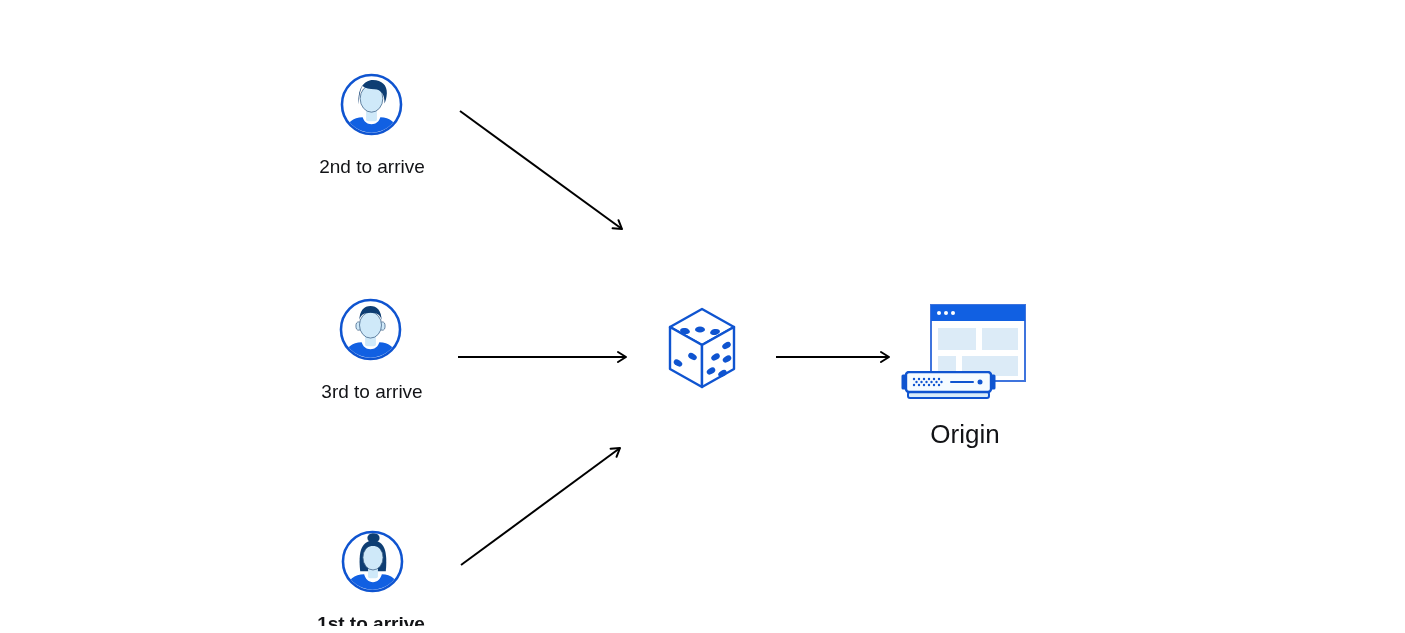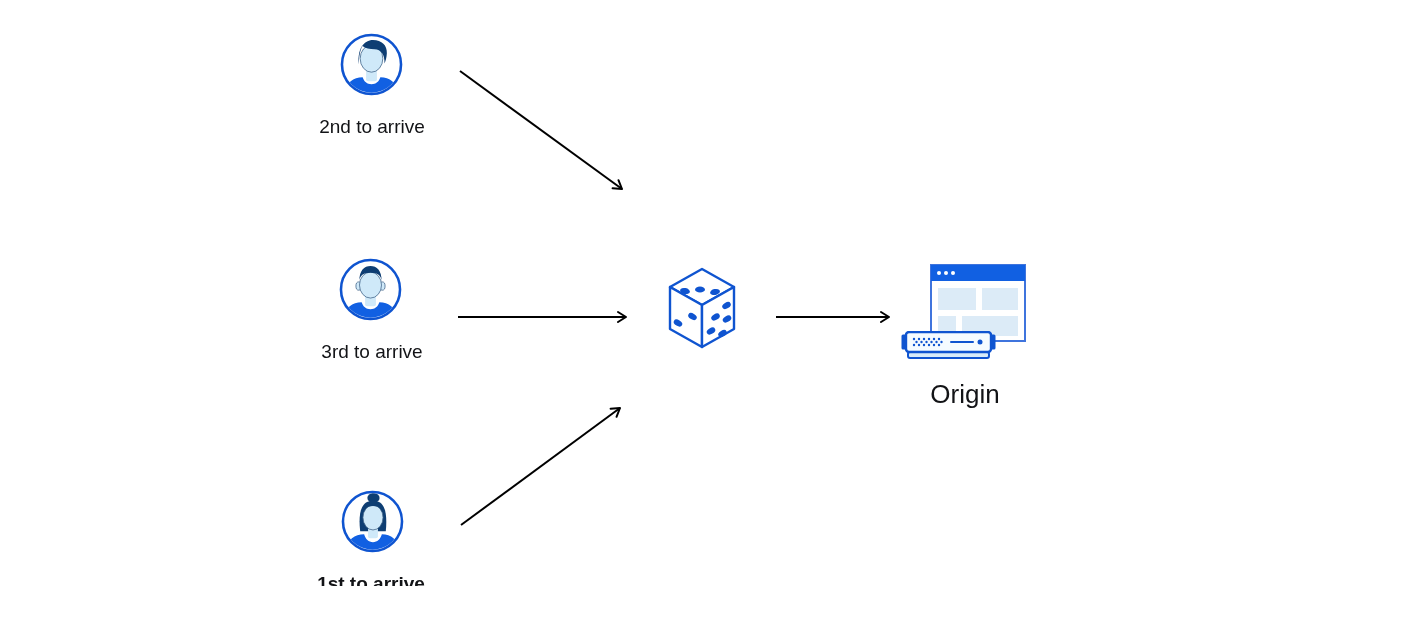--- a/index.html
+++ b/index.html
@@ -15,20 +15,21 @@
     --label-text:#121316;
     --bg:#ffffff;
   }
   html,body{margin:0;padding:0;background:var(--bg);}
   .canvas{
     position:relative;
     width:1405px;height:586px;
     background:var(--bg);
     overflow:hidden;
     font-family:"Liberation Sans", sans-serif;
+    margin-top:40px;
   }
   .arrows-layer{position:absolute;left:0;top:0;width:1405px;height:633px;}
   .arrow-line{stroke:var(--arrow-black);stroke-width:2;}
   .arrow-head{stroke:var(--arrow-black);fill:none;}
   .node{position:absolute;}
   .node-label{
     position:absolute;
     font-size:19px;line-height:1.25;
     color:var(--label-text);
     text-align:center;

